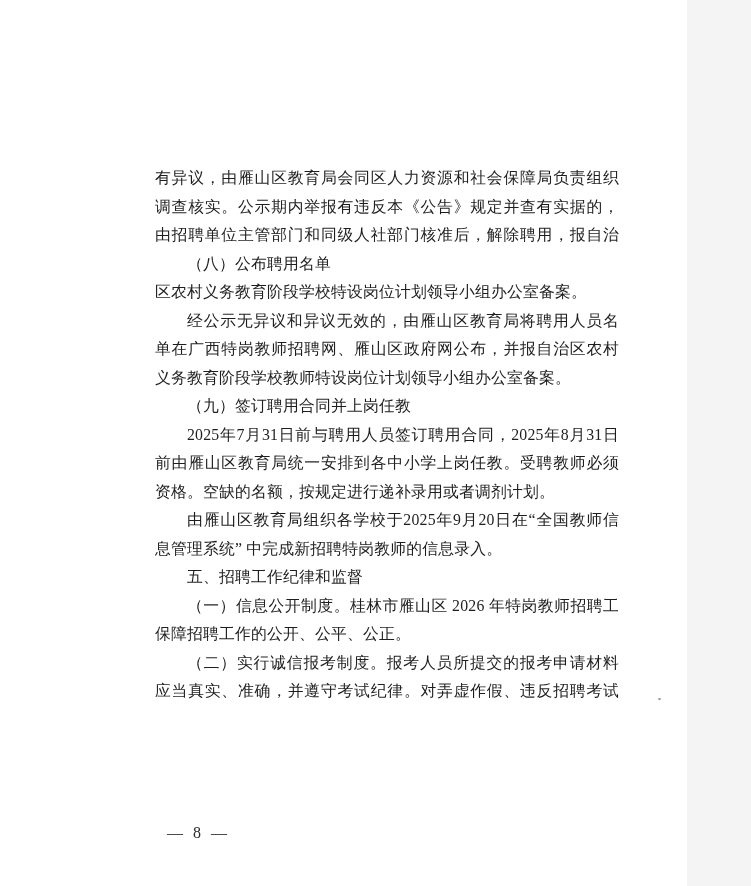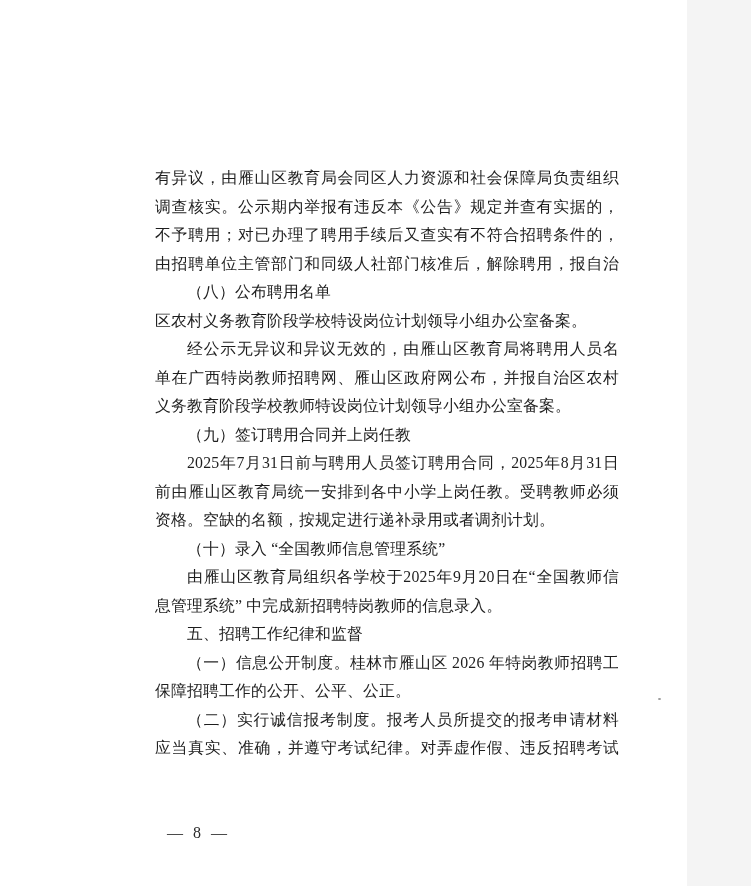--- a/index.html
+++ b/index.html
@@ -70,32 +70,30 @@
     border-radius: 50%;
   }
 </style>
 </head>
 <body>
 
 <div class="page" style="background: rgb(255, 255, 255); color: rgb(30, 30, 30);">
   <div class="text-block">
       <div class="line body justify">有异议，由雁山区教育局会同区人力资源和社会保障局负责组织</div>
       <div class="line body justify">调查核实。公示期内举报有违反本《公告》规定并查有实据的，</div>
-      <div class="line body justify">不予聘用；对已办理了聘用手续后又查实有不符合招聘条件的，</div>
       <div class="line body justify">由招聘单位主管部门和同级人社部门核准后，解除聘用，报自治</div>
       <div class="line kaiti indent">（八）公布聘用名单</div>
       <div class="line body">区农村义务教育阶段学校特设岗位计划领导小组办公室备案。</div>
       <div class="line body indent justify">经公示无异议和异议无效的，由雁山区教育局将聘用人员名</div>
       <div class="line body justify">单在广西特岗教师招聘网、雁山区政府网公布，并报自治区农村</div>
       <div class="line body">义务教育阶段学校教师特设岗位计划领导小组办公室备案。</div>
       <div class="line kaiti indent">（九）签订聘用合同并上岗任教</div>
       <div class="line body indent justify">2025年7月31日前与聘用人员签订聘用合同，2025年8月31日</div>
       <div class="line body justify">前由雁山区教育局统一安排到各中小学上岗任教。受聘教师必须</div>
       <div class="line body">资格。空缺的名额，按规定进行递补录用或者调剂计划。</div>
-      <div class="line kaiti indent">（十）录入 “全国教师信息管理系统”</div>
       <div class="line body indent justify">由雁山区教育局组织各学校于2025年9月20日在“全国教师信</div>
       <div class="line body">息管理系统” 中完成新招聘特岗教师的信息录入。</div>
       <div class="line heiti indent">五、招聘工作纪律和监督</div>
       <div class="line body indent justify">（一）信息公开制度。桂林市雁山区 2026 年特岗教师招聘工</div>
       <div class="line body">保障招聘工作的公开、公平、公正。</div>
       <div class="line body indent justify">（二）实行诚信报考制度。报考人员所提交的报考申请材料</div>
       <div class="line body justify">应当真实、准确，并遵守考试纪律。对弄虚作假、违反招聘考试</div>
     </div>
   <div class="page-number">— 8 —</div>
   <div class="speck"></div>

